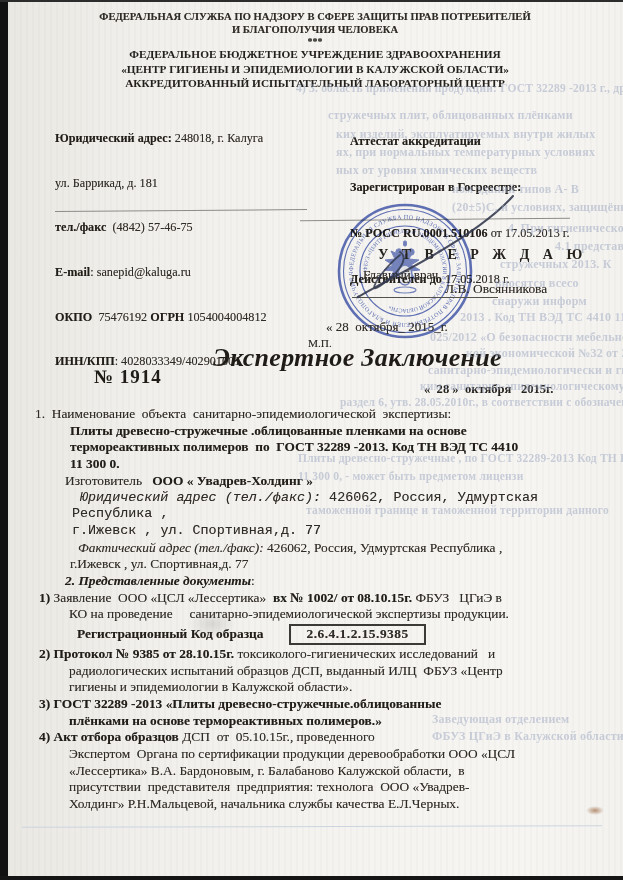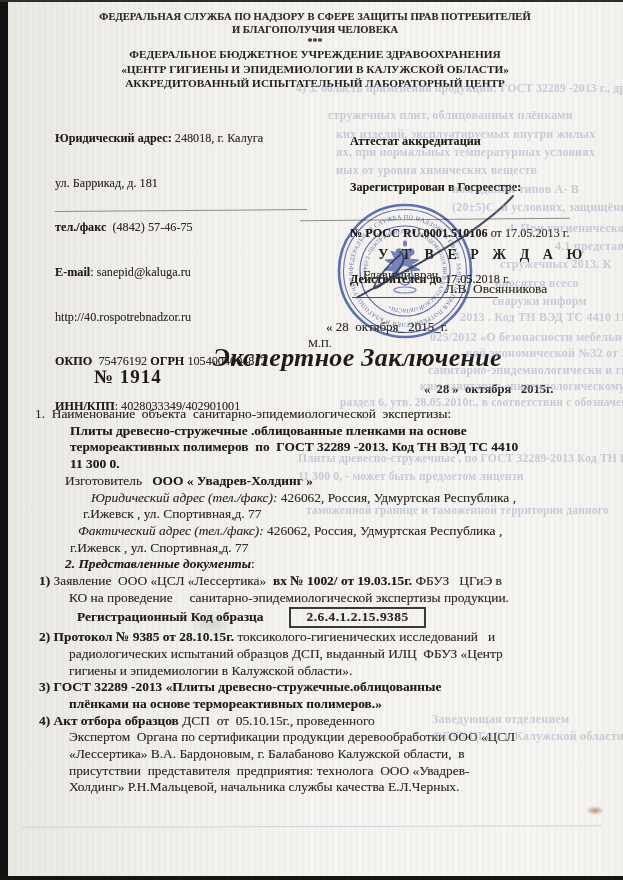--- a/index.html
+++ b/index.html
@@ -47,21 +47,20 @@
     <div>ФЕДЕРАЛЬНОЕ БЮДЖЕТНОЕ УЧРЕЖДЕНИЕ ЗДРАВООХРАНЕНИЯ</div>
     <div>«ЦЕНТР ГИГИЕНЫ И ЭПИДЕМИОЛОГИИ В КАЛУЖСКОЙ ОБЛАСТИ»</div>
     <div>АККРЕДИТОВАННЫЙ ИСПЫТАТЕЛЬНЫЙ ЛАБОРАТОРНЫЙ ЦЕНТР</div>
   </div>
 
   <div class="abs ink pre" style="left:47px;top:99px;width:290px;font-size:12.2px;line-height:14.9px;">
     <div><span class="b">Юридический адрес:</span><span> 248018, г. Калуга</span></div>
     <div>ул. Баррикад, д. 181</div>
     <div><span class="b">тел./факс</span><span>  (4842) 57-46-75</span></div>
     <div><span class="b">E-mail</span><span>: sanepid@kaluga.ru</span></div>
-    <div>http://40.rospotrebnadzor.ru</div>
     <div><span class="b">ОКПО</span><span>  75476192 </span><span class="b">ОГРН</span><span> 1054004004812</span></div>
     <div><span class="b">ИНН/КПП</span><span>: 4028033349/402901001</span></div>
   </div>
 
   <div class="abs ink pre" style="left:342px;top:101px;width:265px;font-size:12.2px;line-height:15.4px;">
     <div class="b">Аттестат аккредитации</div>
     <div class="b">Зарегистрирован в Госреестре:</div>
     <div><span class="b">№ РОСС RU.0001.510106</span><span> от 17.05.2013 г.</span></div>
     <div><span class="b">Действителен до</span><span> 17.05.2018 г.</span></div>
   </div>
@@ -112,29 +111,29 @@
   <div class="abs ink body-flow" style="left:27px;top:404px;width:566px;">
 
     <div class="pre"><span>1.</span><span>  Наименование  объекта  санитарно-эпидемиологической  экспертизы:</span></div>
 
     <div class="b pre" style="margin-left:35px;">Плиты древесно-стружечные .облицованные пленками на основе
 термореактивных полимеров  по  ГОСТ 32289 -2013. Код ТН ВЭД ТС 4410
 11 300 0.</div>
 
     <div class="pre" style="margin-left:30px;"><span>Изготовитель   </span><span class="b">ООО « Увадрев-Холдинг »</span></div>
 
-    <div class="pre" style="margin-left:48px;text-indent:8px;"><span class="it">Юридический адрес (тел./факс):</span><span> 426062, Россия, Удмуртская Республика ,
+    <div class="pre" style="margin-left:37px;text-indent:8px;font-family:Liberation Mono, monospace;"><span class="it">Юридический адрес (тел./факс):</span><span> 426062, Россия, Удмуртская Республика ,
 г.Ижевск , ул. Спортивная,д. 77</span></div>
 
     <div class="pre" style="margin-left:35px;text-indent:8px;"><span class="it">Фактический адрес (тел./факс):</span><span> 426062, Россия, Удмуртская Республика ,
 г.Ижевск , ул. Спортивная,д. 77</span></div>
 
     <div style="margin-left:30px;"><span class="b it">2. Представленные документы</span><span>:</span></div>
 
-    <div class="hang pre"><span class="b">1)</span><span> Заявление  ООО «ЦСЛ «Лессертика»  </span><span class="b">вх № 1002/ от 19.03.15г.</span><span> ФБУЗ   ЦГиЭ в
+    <div class="hang pre"><span class="b">1)</span><span> Заявление  ООО «ЦСЛ «Лессертика»  </span><span class="b">вх № 1002/ от 08.10.15г.</span><span> ФБУЗ   ЦГиЭ в
 КО на проведение     санитарно-эпидемиологической экспертизы продукции.</span></div>
 
     <div style="margin-left:42px;margin-top:1px;margin-bottom:1px;"><span class="b">Регистрационный Код образца</span><span class="regbox">2.6.4.1.2.15.9385</span></div>
 
     <div class="hang pre"><span class="b">2)</span><span> </span><span class="b">Протокол № 9385 от 28.10.15г.</span><span> токсиколого-гигиенических исследований   и
 радиологических испытаний образцов ДСП, выданный ИЛЦ  ФБУЗ «Центр
 гигиены и эпидемиологии в Калужской области».</span></div>
 
     <div class="hang pre"><span class="b">3)</span><span> </span><span class="b">ГОСТ 32289 -2013 «Плиты древесно-стружечные.облицованные
 плёнками на основе термореактивных полимеров.»</span><span></span></div>

